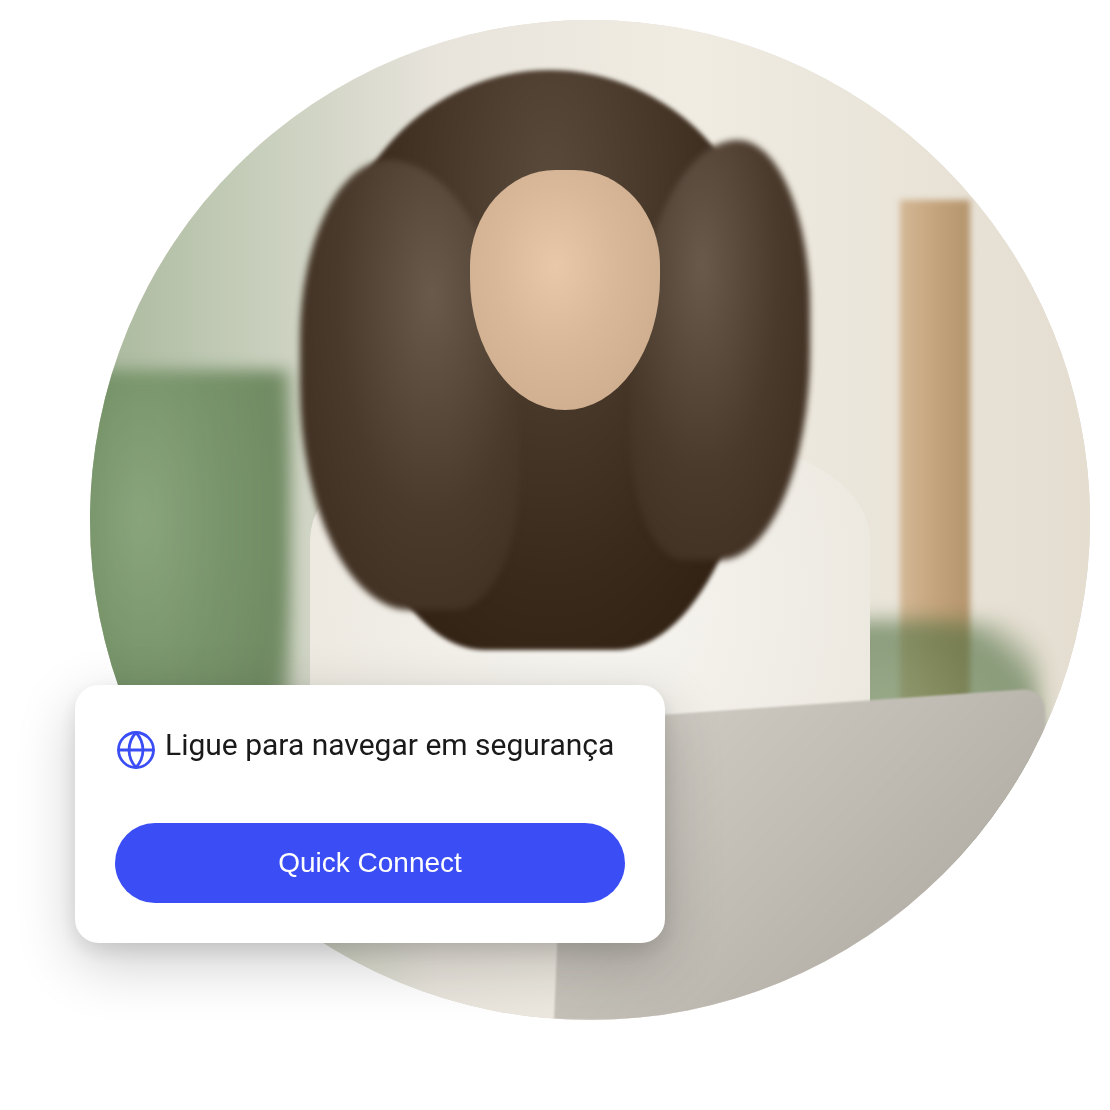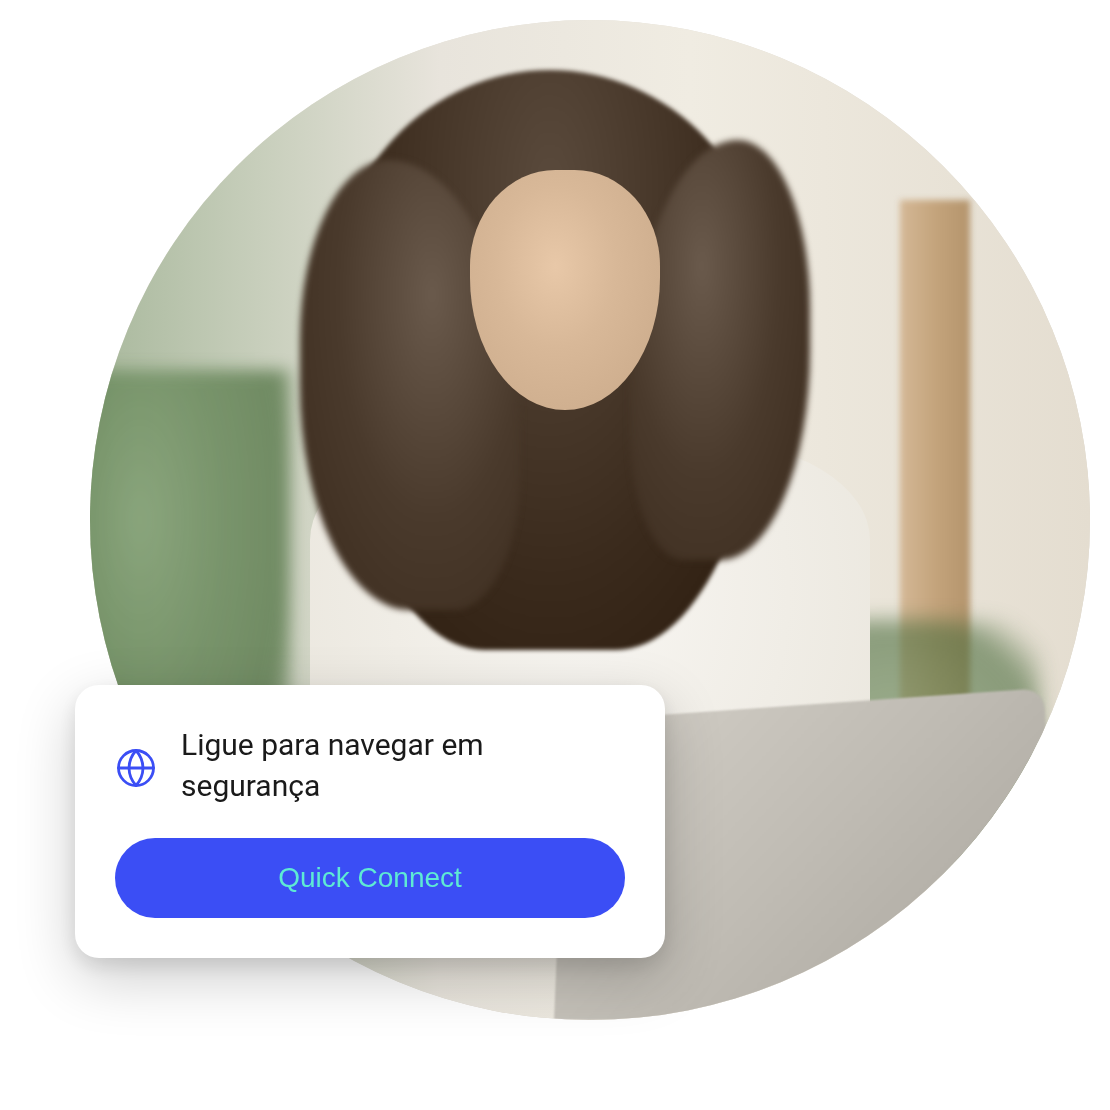--- a/index.html
+++ b/index.html
@@ -196,23 +196,23 @@
       top: 685px;
       width: 590px;
       background: #ffffff;
       border-radius: 24px;
       box-shadow: 0 20px 60px rgba(0, 0, 0, 0.2), 0 8px 20px rgba(0, 0, 0, 0.1);
       padding: 40px 40px 40px 40px;
     }
     
     .card-header {
       display: flex;
-      align-items: center;
-      gap: 24px;
-      margin-bottom: 32px;
+      align-items: flex-start;
+      gap: 8px;
+      margin-bottom: 52px;
     }
     
     .globe-icon {
       flex-shrink: 0;
       width: 42px;
       height: 42px;
       margin-top: 4px;
     }
     
     .card-title {
@@ -221,21 +221,21 @@
       color: #1a1a1a;
       font-weight: 400;
     }
     
     .connect-button {
       width: 100%;
       height: 80px;
       background: #3b4ef5;
       border: none;
       border-radius: 40px;
-      color: #5eead4;
+      color: #ffffff;
       font-size: 28px;
       font-weight: 500;
       cursor: pointer;
       display: flex;
       align-items: center;
       justify-content: center;
     }
   </style>
 </head>
 <body>

